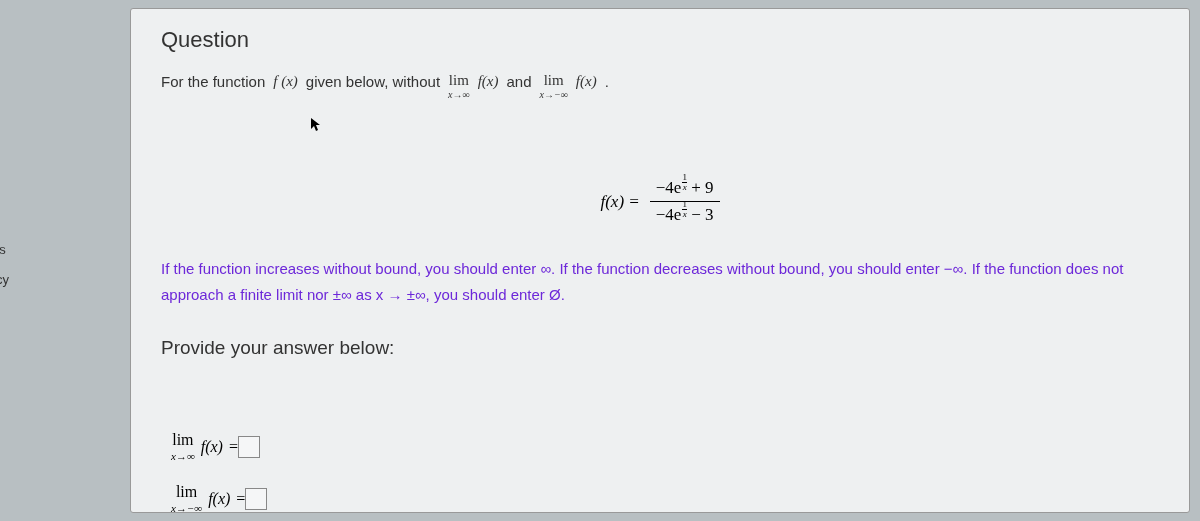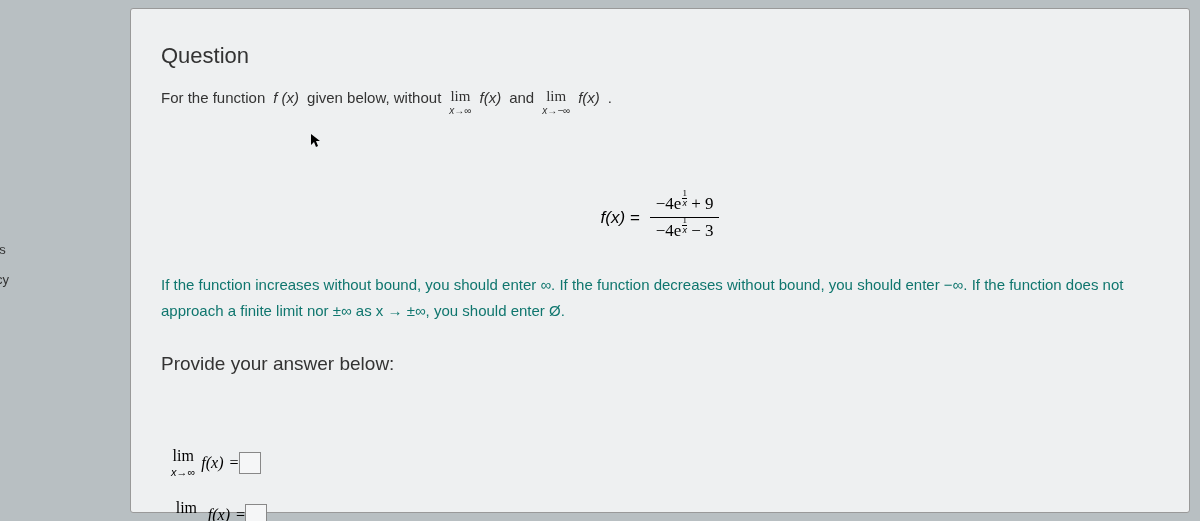--- a/index.html
+++ b/index.html
@@ -29,38 +29,38 @@
     .st2 { top: 272px; left: -4px; }
     .main-panel {
       position: absolute;
       left: 130px;
       top: 8px;
       width: 1060px;
       height: 505px;
       background: #eef0f1;
       border: 1px solid #999;
       border-radius: 3px;
-      padding: 34px 30px;
+      padding: 18px 30px;
     }
     .q-title {
       font-size: 22px;
       color: #333;
       margin-bottom: 20px;
       font-weight: 400;
     }
     .prompt-line {
       font-size: 15px;
       color: #333;
       margin-bottom: 8px;
       display: flex;
       align-items: flex-start;
       flex-wrap: wrap;
       gap: 8px;
     }
-    .math-i { font-style: italic; font-family: Liberation Sans, sans-serif; }
+    .math-i { font-style: italic; font-family: Liberation Serif, serif; }
     .math { font-family: 'Times New Roman', serif; }
     .lim-block {
       display: inline-flex;
       flex-direction: column;
       align-items: center;
       font-family: 'Times New Roman', serif;
       vertical-align: top;
       line-height: 1;
     }
     .lim-top { font-size: 15px; }
@@ -98,21 +98,21 @@
       font-size: 9px;
       line-height: 1;
       vertical-align: super;
       position: relative;
       top: -6px;
       margin-left: 1px;
     }
     .exp-frac-line { width: 100%; border-top: 0.5px solid #000; }
     .instruction {
       font-size: 15px;
-      color: #0f766e;
+      color: #6d28d9;
       line-height: 1.7;
       margin-bottom: 30px;
     }
     .provide {
       font-size: 19px;
       color: #333;
       margin-bottom: 73px;
     }
     .answer-row {
       display: flex;

